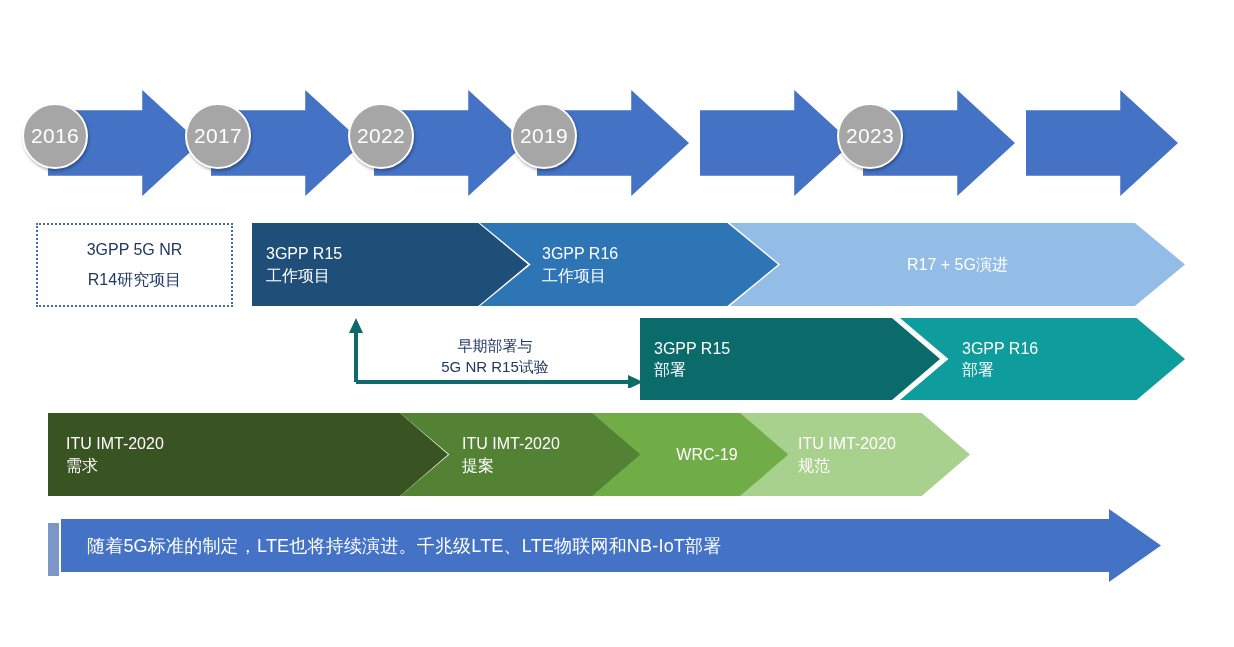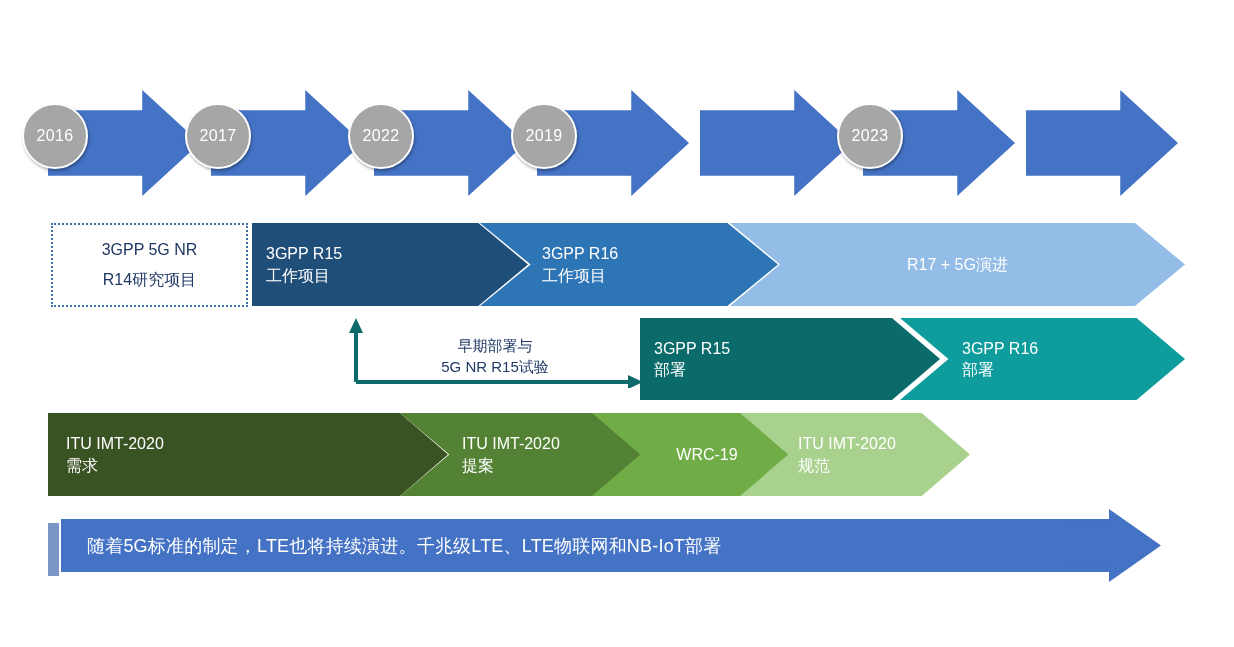--- a/index.html
+++ b/index.html
@@ -55,21 +55,21 @@
     width: 62px;
     height: 62px;
     border-radius: 50%;
     background: #A6A6A6;
     border: 2px solid #ffffff;
     box-shadow: 1px 2px 3px rgba(0,0,0,0.30);
     display: flex;
     align-items: center;
     justify-content: center;
     color: #ffffff;
-    font-size: 16px;
+    font-size: 21px;
     letter-spacing: 0.3px;
   }
 
   
   .band {
     position: absolute;
     display: flex;
     align-items: center;
     box-sizing: border-box;
     color: #ffffff;
@@ -172,21 +172,21 @@
 
     <div class="year-arrow" style="left:1026px">
       <div class="shaft-edge"></div>
       <div class="shaft"></div>
     </div>
 
   </div>
 
   <div>
 
-    <div class="dotted-box" style="left:51px; top:223px; width:197px; height:84px;">
+    <div class="dotted-box" style="left:36px; top:223px; width:197px; height:84px;">
       <span>3GPP 5G NR</span>
       <span>R14研究项目</span>
     </div>
 
     <div class="band pad-left" style="left:252px; top:223px; width:276px; height:83px; background:#1F4E79;
                 -webkit-clip-path:polygon(0 0, 82% 0, 100% 50%, 82% 100%, 0 100%);
                 clip-path:polygon(0 0, 82% 0, 100% 50%, 82% 100%, 0 100%);">
       <span>3GPP R15
 工作项目</span>
     </div>

